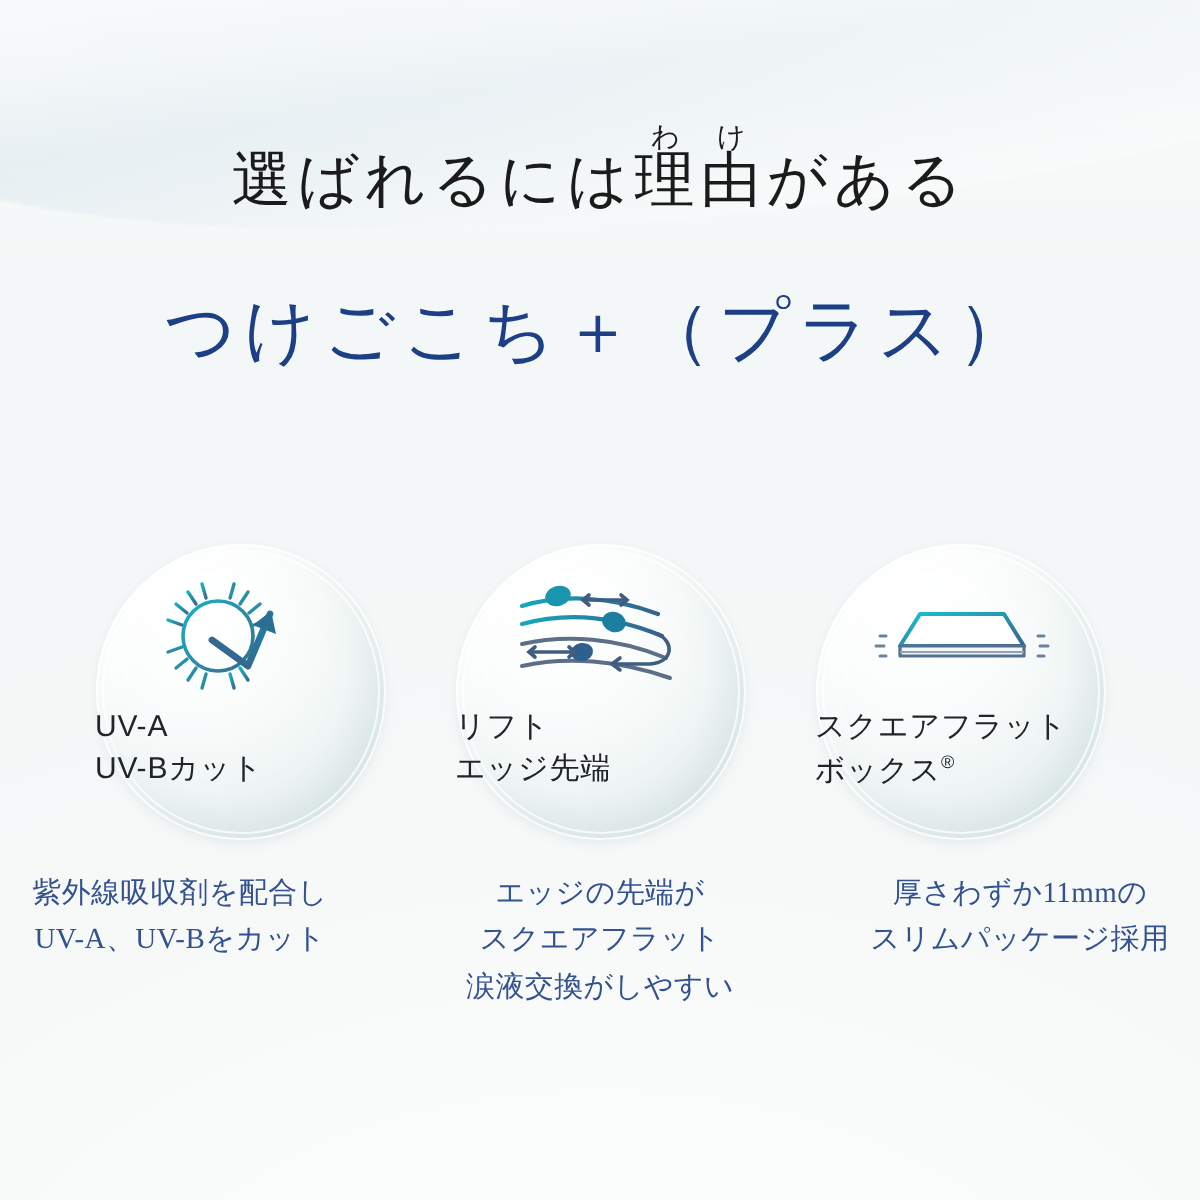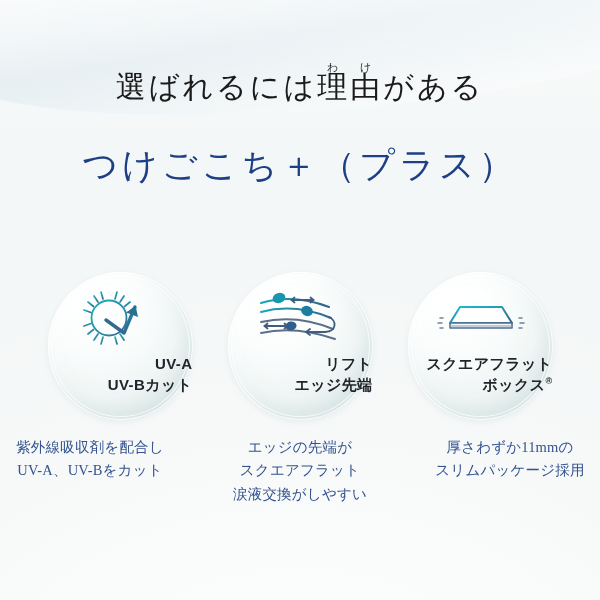--- a/index.html
+++ b/index.html
@@ -74,21 +74,21 @@
     display: inline-block;
     font-family: "Liberation Serif", "DejaVu Serif", serif;
     font-size: 30px;
     letter-spacing: 3px;
     color: #1b1b1b;
     white-space: nowrap;
     line-height: 1.05;
   }
   ruby { ruby-position: over; }
   ruby rt {
-    font-size: 11px;
+    font-size: 14px;
     letter-spacing: 2px;
     color: #1b1b1b;
     line-height: 1.1;
     transform: translateY(1px);
   }
 
   
   .tagline-wrap {
     position: absolute;
     top: 142px;
@@ -160,27 +160,26 @@
     height: 64px;
     display: flex;
     align-items: center;
     justify-content: center;
   }
   .feature-label {
     position: absolute;
     left: 0;
     top: 82px;
     width: 145px;
-    text-align: right;
+    text-align: left;
     font-size: 15px;
     line-height: 1.38;
     letter-spacing: .4px;
     color: #21252b;
     font-family: "Liberation Sans", "DejaVu Sans", sans-serif;
-    font-weight: bold;
   }
   .feature-label .reg {
     font-size: 9px;
     vertical-align: super;
   }
 
   
   .captions {
     position: absolute;
     top: 436px;

